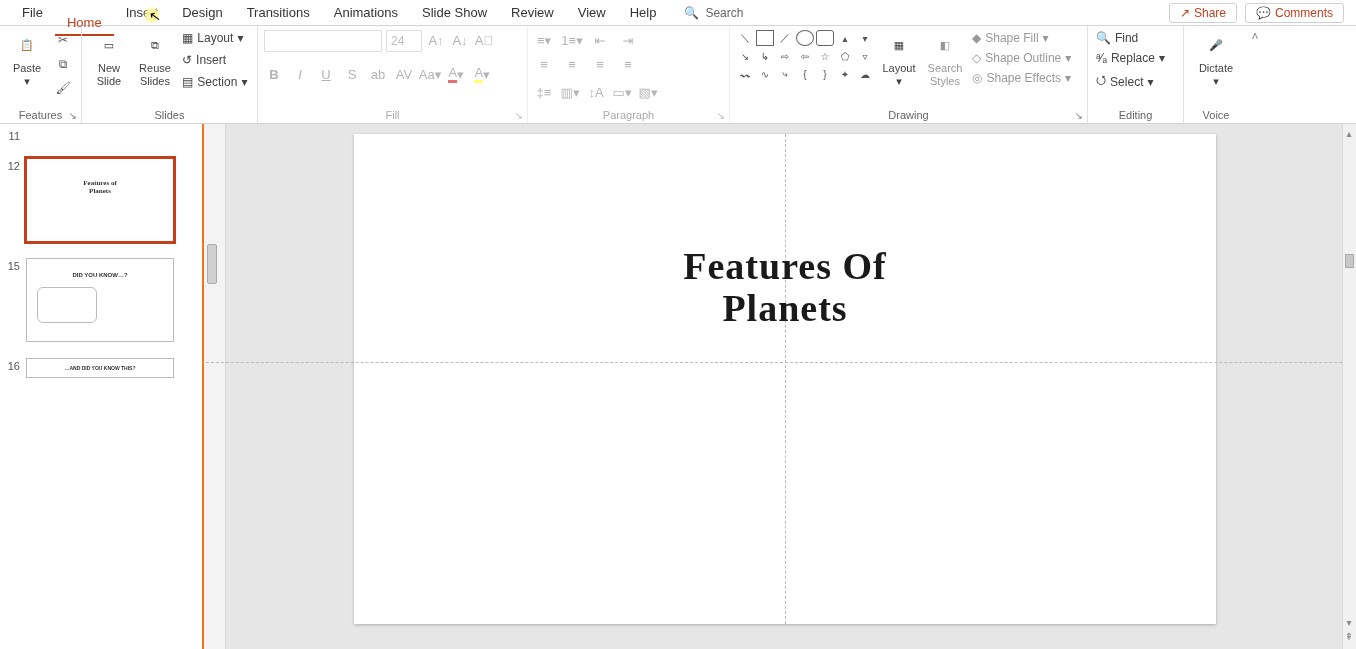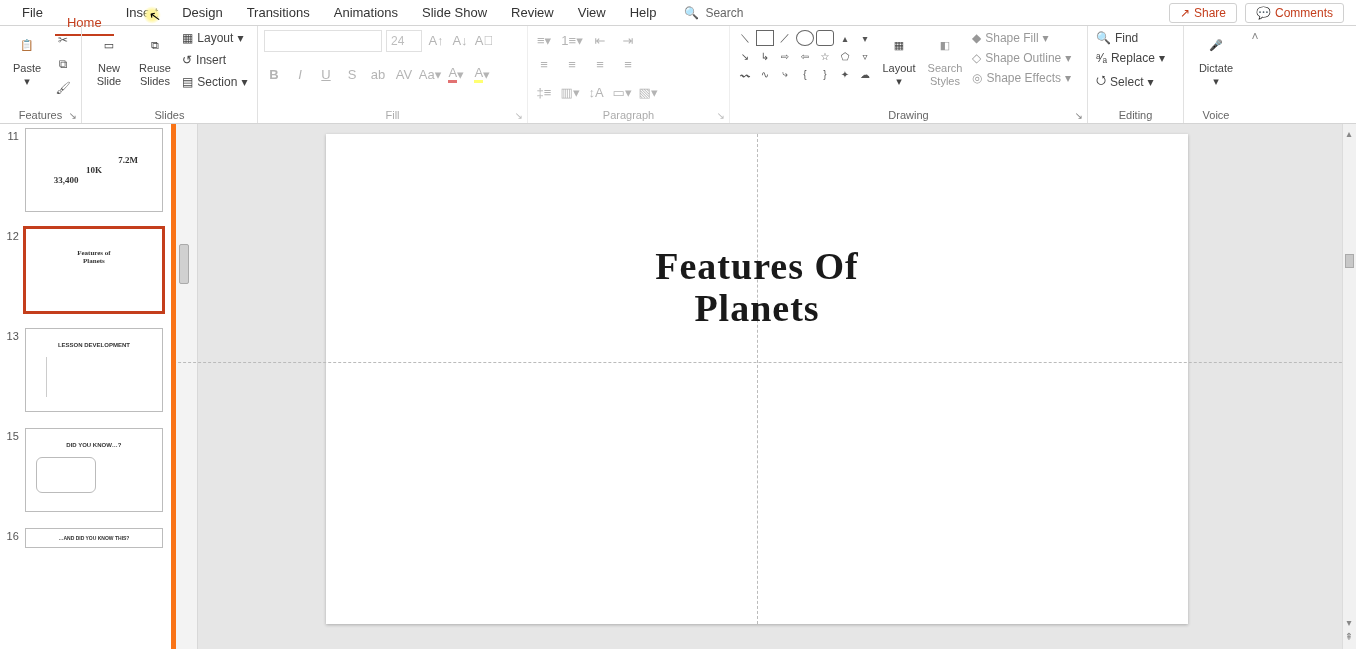--- a/index.html
+++ b/index.html
@@ -33,21 +33,21 @@
 .sq { width:20px; height:20px; display:flex; align-items:center; justify-content:center; color:#777; cursor:pointer; font-size:13px; }
 .para-grid { display:grid; grid-template-columns: repeat(4, 22px); grid-auto-rows:20px; gap:4px 6px; }
 .shape-grid { display:grid; grid-template-columns: repeat(7, 18px); grid-auto-rows:16px; gap:2px; }
 .shape-grid div { border:1px solid #666; font-size:10px; display:flex; align-items:center; justify-content:center; color:#555; }
 .shape-grid .noborder { border:none; }
 .edit-col { display:flex; flex-direction:column; gap:4px; }
 .disabled { opacity: 0.55; }
 
 
 .workspace { display:flex; height: calc(649px - 26px - 98px); background:#e6e6e6; }
-.slide-panel { width: 176px; background:#fff; border-right:5px solid #f97316; overflow:hidden; position:relative; }
+.slide-panel { width: 204px; background:#fff; border-right:2px solid #f97316; overflow:hidden; position:relative; }
 .thumb-row { display:flex; align-items:flex-start; padding:4px 8px 12px 4px; gap:6px; }
 .thumb-num { font-size:11px; color:#555; width:16px; text-align:right; padding-top:2px;}
 .thumb { width:148px; height:84px; background:#fff; border:1px solid #bcbcbc; position:relative; font-size:7px; color:#333; display:flex; align-items:center; justify-content:center; flex-direction:column; padding:4px; }
 .thumb.selected { outline:2px solid #c43e1c; outline-offset:0; border-color:#c43e1c; }
 .stage-wrap { flex:1; position:relative; overflow:hidden; }
 .ruler-gap { position:absolute; left:0; top:0; width:22px; bottom:0; background:#f3f3f3; border-right:1px solid #d8d8d8; }
 .ruler-gap .handle { position:absolute; left:3px; top:120px; width:10px; height:40px; background:#d0d0d0; border:1px solid #aaa; border-radius:2px;}
 .stage { position:absolute; left:22px; right:14px; top:0; bottom:0; background:#e6e6e6; }
 .slide { position:absolute; left:128px; top:10px; width:862px; height:490px; background:#fff; box-shadow:0 1px 3px rgba(0,0,0,.25); }
 .guide-v { position:absolute; top:0; bottom:0; left:50%; border-left:1px dashed #bbb; }
@@ -295,41 +295,29 @@
 
   <div style="width:14px; display:flex; align-items:flex-start; justify-content:center; padding-top:4px;">
     <span style="color:#888">˄</span>
   </div>
 </div>
 
 <div class="workspace">
   <div class="slide-panel">
     <div class="thumb-row">
       <div class="thumb-num">11</div>
-      <div class="thumb">
-        <div style="font-family:cursive;font-weight:700;font-size:9px;align-self:flex-end;margin-right:20px">7.2M</div>
-        <div style="font-family:cursive;font-weight:700;font-size:9px">10K</div>
-        <div style="font-family:cursive;font-weight:700;font-size:9px;align-self:flex-start;margin-left:24px">33,400</div>
-      </div>
     </div>
     <div class="thumb-row">
       <div class="thumb-num">12</div>
       <div class="thumb selected">
         <div style="font-family:cursive;font-weight:700;font-size:7px;white-space:pre-line;text-align:center;margin-top:-26px">Features of
 Planets</div>
       </div>
     </div>
     <div class="thumb-row">
-      <div class="thumb-num">13</div>
-      <div class="thumb">
-        <div style="font-size:6px;font-weight:700;margin-top:-50px">LESSON DEVELOPMENT</div>
-        <div style="position:absolute;left:20px;top:28px;right:20px;height:40px;border-left:1px solid #ccc"></div>
-      </div>
-    </div>
-    <div class="thumb-row">
       <div class="thumb-num">15</div>
       <div class="thumb">
         <div style="font-size:6px;font-weight:700;margin-top:-50px">DID YOU KNOW…?</div>
         <div style="position:absolute;left:10px;top:28px;width:60px;height:36px;border:1px solid #bbb;border-radius:6px"></div>
       </div>
     </div>
     <div class="thumb-row">
       <div class="thumb-num">16</div>
       <div class="thumb" style="height:20px;overflow:hidden">
         <div style="font-size:5px;font-weight:700">…AND DID YOU KNOW THIS?</div>

